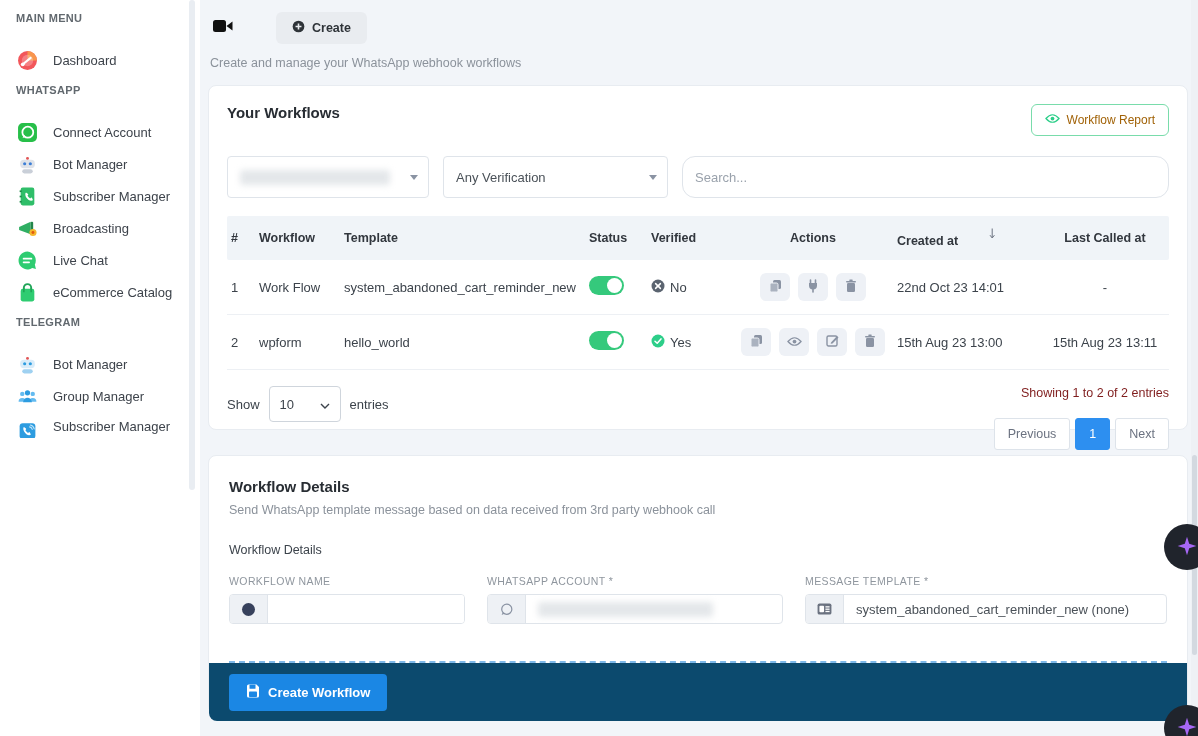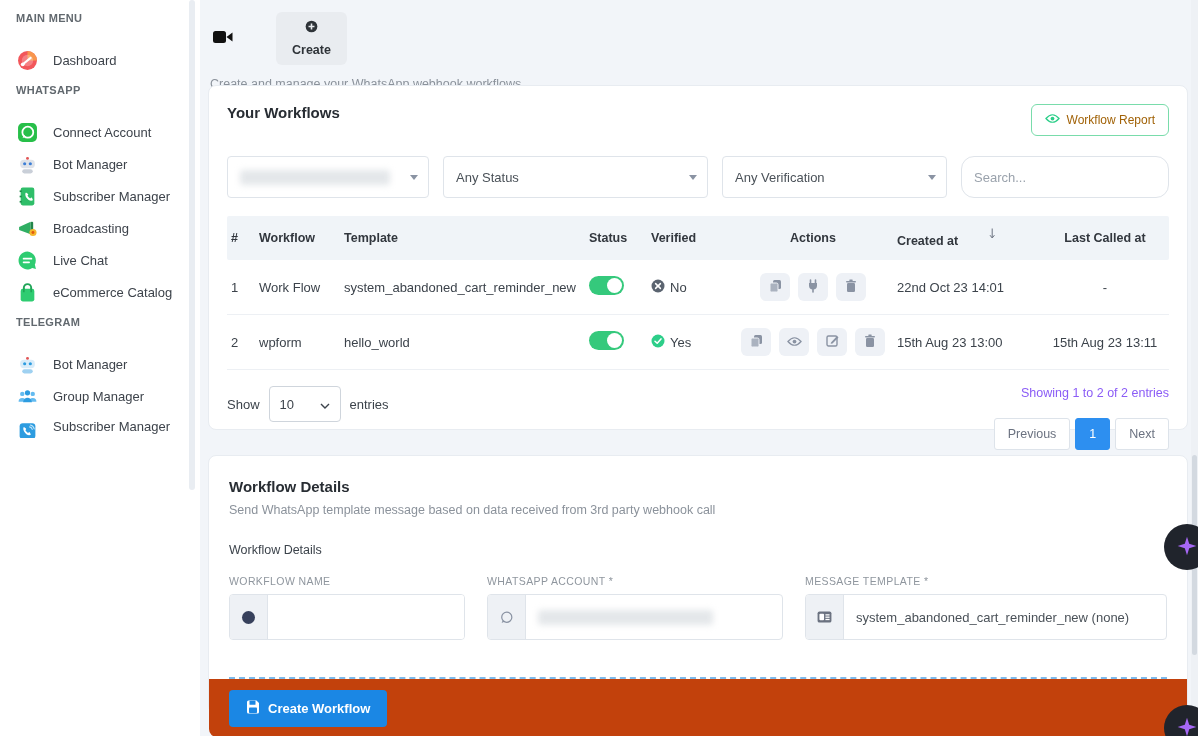--- a/index.html
+++ b/index.html
@@ -40,21 +40,20 @@
 
   .page-header { padding:12px 10px 0 10px; }
   .title-row { display:flex; align-items:center; gap:14px; }
   .page-title { font-size:21px; font-weight:bold; color:#24282d; }
   .video-ic { margin-left:2px; }
   .create-btn {
     margin-left:28px; background:#e9ecf0; border:none; border-radius:6px;
     padding:8px 16px; font-size:12.5px; color:#2e3338; font-weight:bold;
     display:inline-flex; align-items:center; gap:7px; cursor:pointer;
     font-family:inherit;
-    flex-direction:column;
   }
   .page-subtitle { font-size:12.5px; color:#8b929b; margin-top:12px; }
 
   .card {
     position:absolute; left:8px; width:980px; background:#fff;
     border:1px solid #e8ecf1; border-radius:8px;
   }
   .card1 { top:85px; height:345px; }
   .card2 { top:455px; height:259px; }
 
@@ -102,50 +101,50 @@
   .verified { display:inline-flex; align-items:center; gap:5px; }
 
   .tbl-footer { display:flex; justify-content:space-between; padding:16px 18px 0 18px; align-items:flex-start; }
   .show-group { display:flex; align-items:center; gap:9px; font-size:13px; color:#3c434b; }
   .page-size {
     border:1px solid #cfd5dc; border-radius:4px; height:36px; width:72px;
     display:flex; align-items:center; justify-content:space-between; padding:0 10px;
     font-size:13px; cursor:pointer; background:#fff;
   }
   .foot-right { text-align:right; }
-  .summary { font-size:12.5px; color:#8b5cf6; }
+  .summary { font-size:12.5px; color:#7f1d1d; }
   .pagination { margin-top:18px; display:flex; gap:5px; justify-content:flex-end; }
   .page-btn {
     border:1px solid #dde3ea; background:#fff; color:#6b7280; font-size:12.5px;
     padding:8px 13px; border-radius:3px; cursor:pointer; font-family:inherit;
   }
   .page-btn.active { background:#2d8ff0; border-color:#2d8ff0; color:#fff; padding:8px 13px; }
 
   
   .card2-body { padding:22px 20px 0 20px; }
   .card-subtitle { font-size:12.5px; color:#8b929b; margin-top:8px; }
   .section-label { font-size:12.5px; color:#3c434b; margin-top:26px; }
   .form-row { display:flex; gap:22px; margin-top:18px; }
   .fg { display:flex; flex-direction:column; }
   .fg1 { flex:0 0 226px; } .fg2 { flex:0 0 296px; } .fg3 { flex:1; }
   .fg-label { font-size:10.5px; color:#8f969e; letter-spacing:.4px; margin-bottom:7px; }
   .input-group {
-    display:flex; border:1px solid #dfe4ea; border-radius:4px; height:46px; background:#fff; overflow:hidden;
+    display:flex; border:1px solid #dfe4ea; border-radius:4px; height:30px; background:#fff; overflow:hidden;
   }
   .addon {
     width:38px; background:#eef1f5; border-right:1px solid #dfe4ea;
     display:flex; align-items:center; justify-content:center; flex:0 0 38px;
   }
   .ig-input { border:none; outline:none; flex:1; font-size:13px; font-family:inherit; padding:0 10px; }
   .ig-select { flex:1; display:flex; align-items:center; padding:0 26px 0 12px; font-size:13px; color:#4a5158; position:relative; cursor:pointer; }
   .dot-ic { width:13px; height:13px; border-radius:50%; background:#37415c; }
 
   .dashed-sep { border-top:2px dashed #7eb9ea; margin-top:37px; }
   .card2-footer {
-    background:#c2410c; height:58px; border-radius:0 0 8px 8px;
+    background:#0c4a6e; height:58px; border-radius:0 0 8px 8px;
     display:flex; align-items:center; padding:0 20px;
   }
   .submit-btn {
     background:#1b87e4; color:#fff; border:none; border-radius:4px;
     padding:10px 17px; font-size:13px; font-weight:bold; cursor:pointer;
     display:inline-flex; align-items:center; gap:8px; font-family:inherit;
   }
 
   
   .sparkle-fab {
@@ -317,24 +316,20 @@
         </span>
         <span>Workflow Report</span>
       </button>
     </div>
 
     <div class="filters">
       <div class="ctl f1">
         <span class="blur-pill"></span>
         <span class="caret"></span>
       </div>
-      <div class="ctl f2">
-        <span>Any Status</span>
-        <span class="caret"></span>
-      </div>
       <div class="ctl f3">
         <span>Any Verification</span>
         <span class="caret"></span>
       </div>
       <div class="ctl f4" style="cursor:text;">
         <input class="search-input" type="text" placeholder="Search..." style="">
       </div>
     </div>
 
     <div class="tbl">

